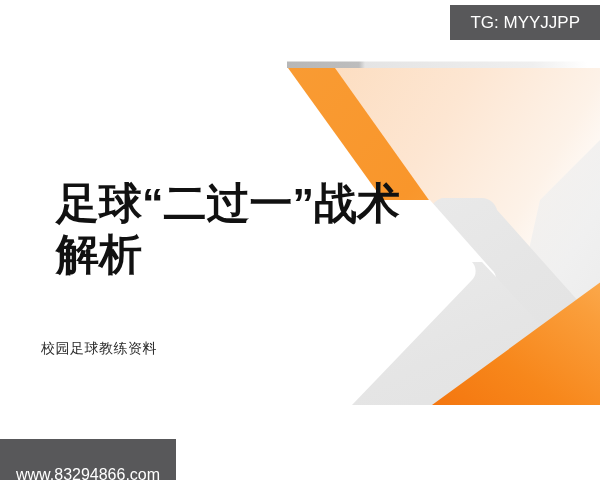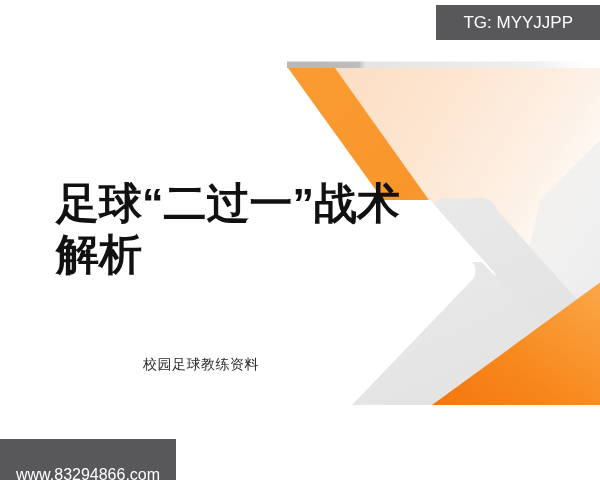--- a/index.html
+++ b/index.html
@@ -48,44 +48,43 @@
   }
 
   
   #subtitle-block {
     position: absolute;
     left: 41px;
     top: 338px;
     width: 320px;
   }
   #slide-subtitle {
-    margin: 16px;
+    margin: 0;
     font-size: 14px;
     line-height: 20px;
     font-weight: 400;
     color: #2b2b2b;
     letter-spacing: 0.5px;
-    text-align: center;
   }
 
   
   .watermark {
     position: absolute;
     background: #58585a;
     color: #ffffff;
     display: flex;
     align-items: center;
     justify-content: center;
     font-weight: 400;
   }
   #watermark-top {
     right: 0;
     top: 5px;
     height: 35px;
-    padding: 0 27px;
+    padding: 0 20px;
     font-size: 17px;
   }
   #watermark-bottom {
     left: 0;
     top: 439px;
     height: 48px;
     padding: 12px 16px;
     font-size: 16px;
   }
 </style>

